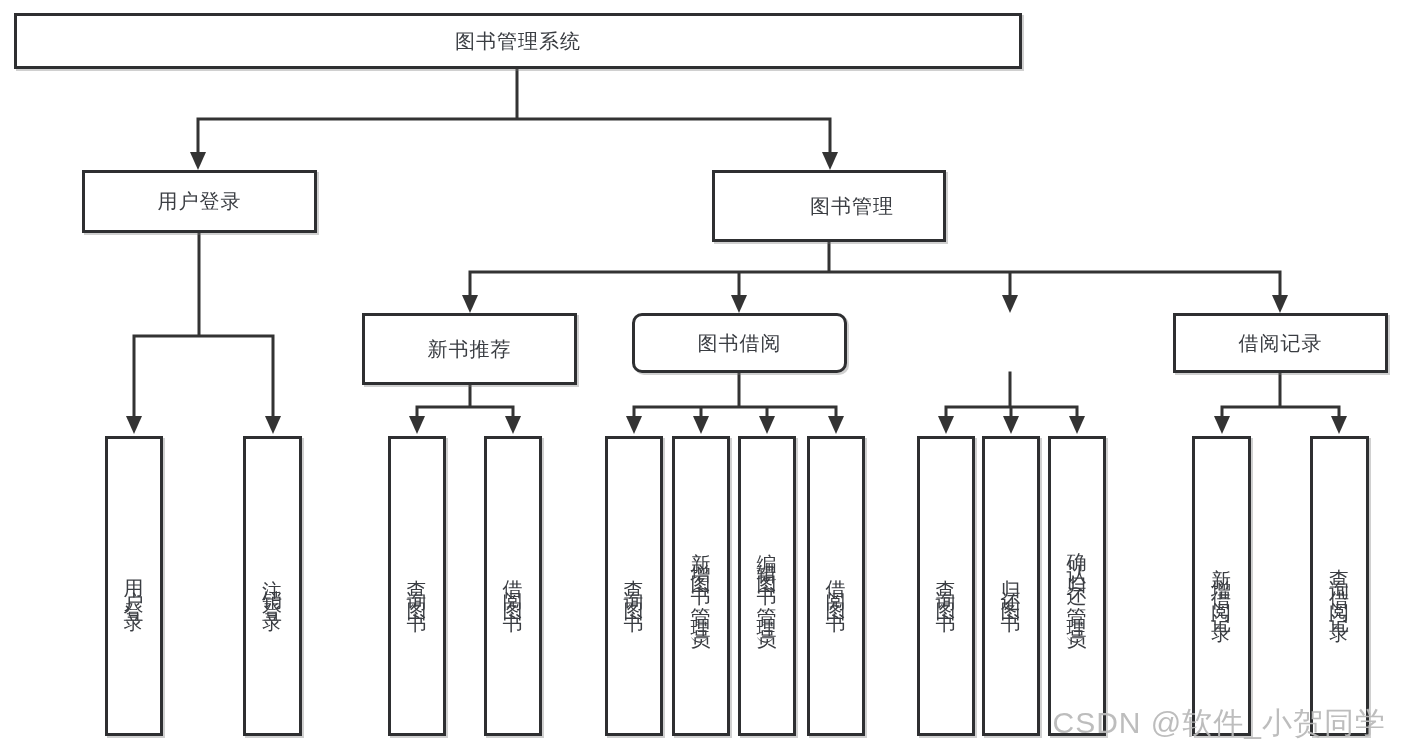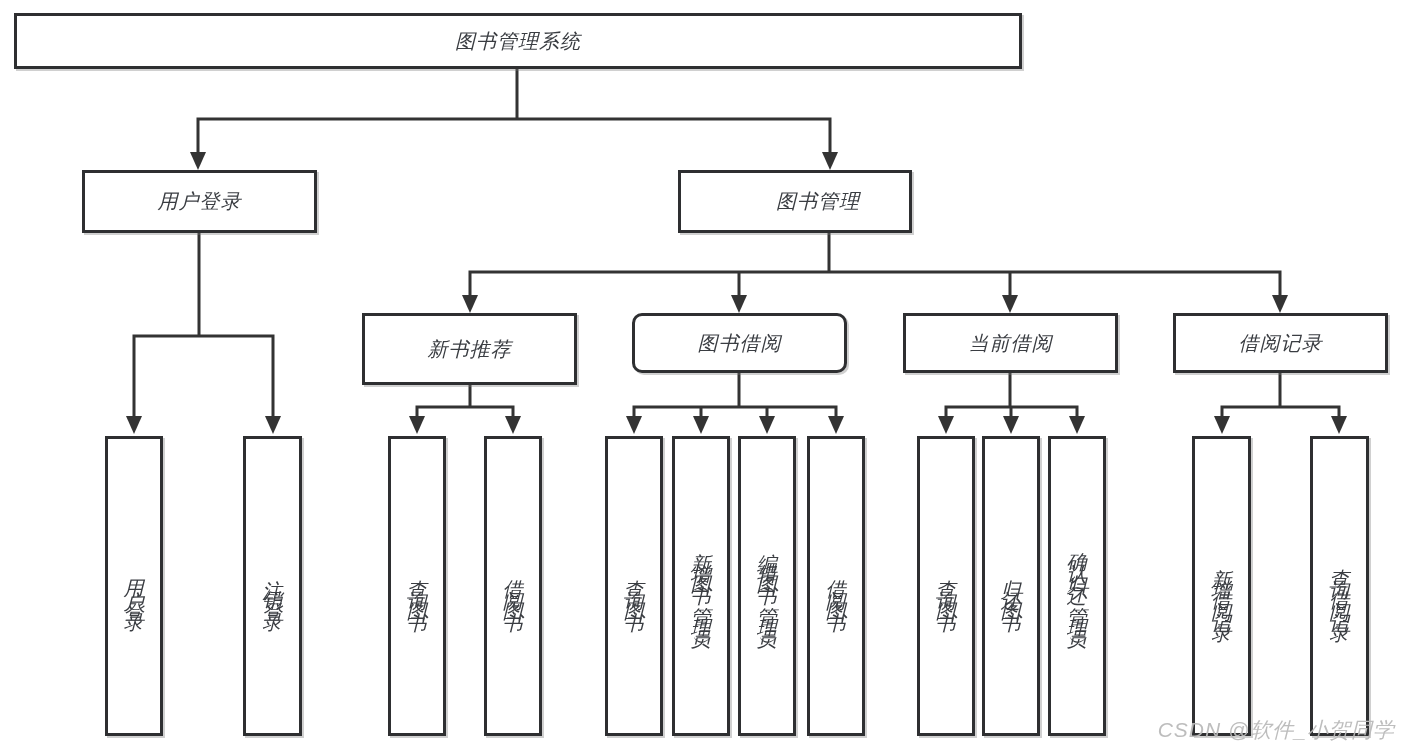--- a/index.html
+++ b/index.html
@@ -22,38 +22,36 @@
     border: 3px solid #2e2f31;
     background: #ffffff;
     color: #3a3d42;
     display: flex;
     align-items: center;
     justify-content: center;
     font-size: 20px;
     letter-spacing: 1px;
     text-align: center;
     box-shadow: 2px 2px 0 rgba(120,120,120,0.35);
-    font-style: italic;
   }
   .vnode .vtext {
     writing-mode: vertical-rl;
     text-orientation: mixed;
     letter-spacing: 11px;
     line-height: 1;
     white-space: nowrap;
   }
   .watermark {
     position: absolute;
-    right: 10px;
+    right: 19px;
     bottom: 3px;
-    font-size: 21px;
+    font-size: 30px;
     color: rgba(185,185,185,0.95);
     letter-spacing: 1px;
     z-index: 5;
-    font-style: italic;
   }
 </style>
 </head>
 <body>
 
 <div class="stage">
 
   <svg class="connectors" viewBox="0 0 1405 747" xmlns="http://www.w3.org/2000/svg">
     <path d="M517 68 V119 M198 119 H830 M198 119 V152 M830 119 V152
          M199 233 V336 M134 336 H273 M134 336 V416 M273 336 V416
@@ -85,32 +83,29 @@
     </g>
   </svg>
 
   <div class="node" style="left:14px; top:13px; width:1008px; height:56px;">
     <span>图书管理系统</span>
   </div>
 
   <div class="node" style="left:82px; top:170px; width:235px; height:63px;">
     <span>用户登录</span>
   </div>
-  <div class="node" style="left:678px; top:170px; width:234px; height:63px;padding-left:46px;">
+  <div class="node" style="left:712px; top:170px; width:234px; height:72px;padding-left:46px;">
     <span>图书管理</span>
   </div>
 
   <div class="node" style="left:362px; top:313px; width:215px; height:72px;">
     <span>新书推荐</span>
   </div>
   <div class="node" style="left:632px; top:313px; width:215px; height:60px;border-radius:10px;">
     <span>图书借阅</span>
-  </div>
-  <div class="node" style="left:903px; top:313px; width:215px; height:60px;">
-    <span>当前借阅</span>
   </div>
   <div class="node" style="left:1173px; top:313px; width:215px; height:60px;">
     <span>借阅记录</span>
   </div>
 
   <div class="node vnode" style="left:105px; top:436px; width:58px; height:300px;">
     <span class="vtext">用户登录</span>
   </div>
   <div class="node vnode" style="left:243px; top:436px; width:59px; height:300px;">
     <span class="vtext">注销登录</span>

